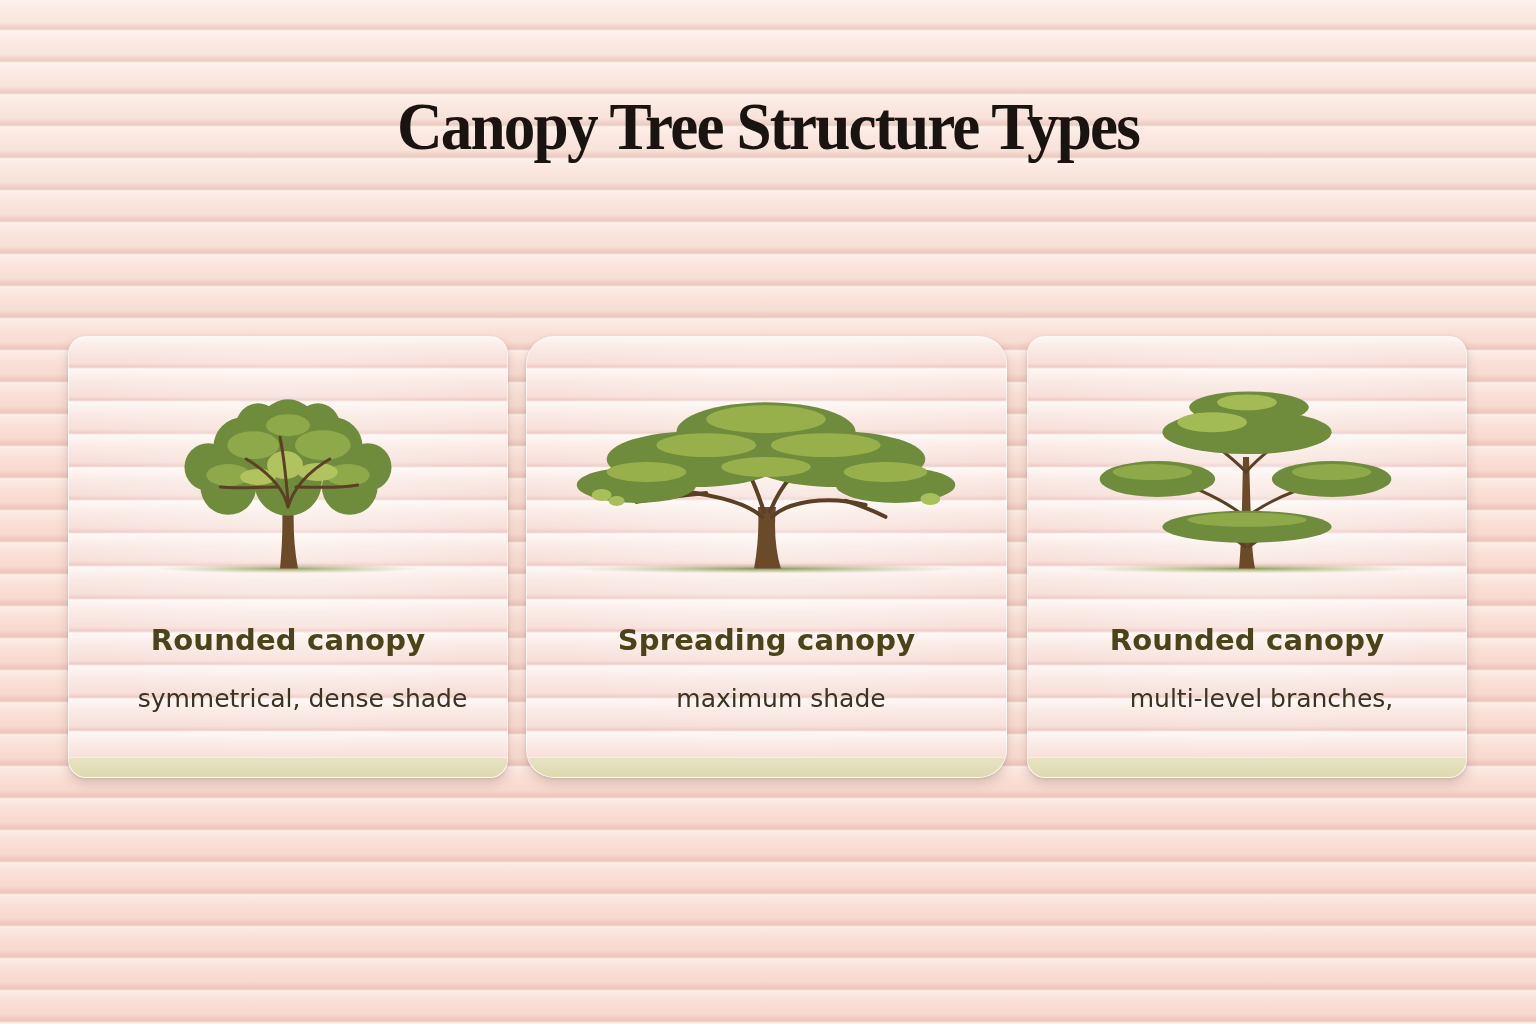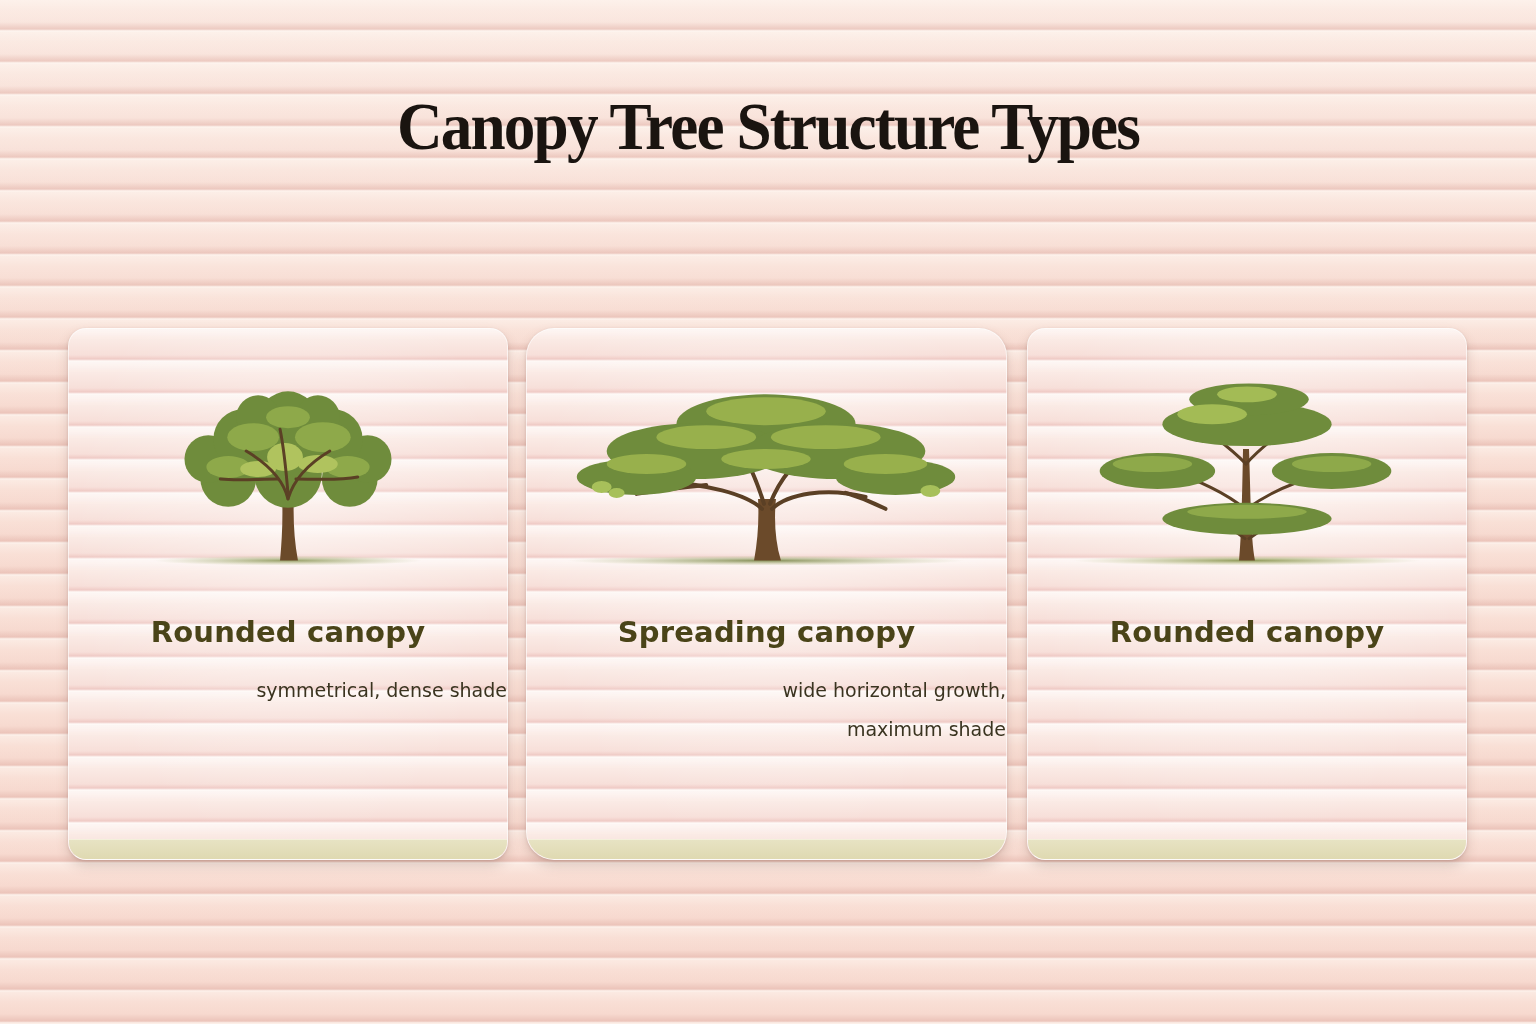--- a/index.html
+++ b/index.html
@@ -24,22 +24,22 @@
       text-align: center;
       font-family: "Liberation Serif", "DejaVu Serif", serif;
       font-size: 68px;
       letter-spacing: -2px;
       color: #1a1410;
       line-height: 1;
       transform: scaleX(0.93);
     }
     .card {
       position: absolute;
-      top: 328px;
-      height: 532px;
+      top: 336px;
+      height: 442px;
       border-radius: 18px;
       overflow: hidden;
       background-color: #f9e6e0;
       background-image:
         repeating-linear-gradient(180deg,
           rgba(255,252,250,0.75) 0px,
           rgba(252,238,234,0.35) 12px,
           rgba(244,210,204,0.35) 26px,
           rgba(232,180,176,0.55) 30px,
           rgba(255,252,250,0.9) 32px,
@@ -66,23 +66,23 @@
       position: absolute; left: 0; right: 0; top: 611px; top: 286px;
       text-align: center;
       font-family: "DejaVu Sans", sans-serif;
       font-weight: bold;
       font-size: 29px;
       color: #4a4418;
       letter-spacing: 0.2px;
     }
     .card .desc {
       position: absolute; left: 0; right: 0; top: 342px;
-      text-align: right;
+      text-align: center;
       font-family: "DejaVu Sans", sans-serif;
-      font-size: 19px;
+      font-size: 25px;
       line-height: 39px;
       color: #3a3420;
       padding-left: 29px;
     }
     .card .desc span { display: block; }
     #card-1 { left: 68px; width: 440px; }
     #card-2 { left: 526px; width: 481px; border-radius: 28px; }
     #card-3 { left: 1027px; width: 440px; }
   </style>
 </head>
@@ -177,21 +177,20 @@
       </g>
       <g fill="#a7c05a">
         <ellipse cx="75" cy="118" rx="10" ry="6"></ellipse>
         <ellipse cx="90" cy="124" rx="8" ry="5"></ellipse>
         <ellipse cx="405" cy="122" rx="10" ry="6"></ellipse>
       </g>
     </svg>
   </div>
   <div class="heading">Spreading canopy</div>
   <div class="desc">
-    <span>wide horizontal growth,</span>
     <span>maximum shade</span>
   </div>
   <div class="band"></div>
 </div>
 
 <div class="card" id="card-3">
   <div class="art">
     <svg width="440" height="200" viewBox="0 0 440 200">
       <defs>
         <radialGradient id="g3" cx="50%" cy="50%" r="50%">
@@ -231,15 +230,16 @@
       <g fill="#6f8c3c">
         <ellipse cx="220" cy="150" rx="85" ry="16"></ellipse>
       </g>
       <g fill="#8ea94a">
         <ellipse cx="220" cy="143" rx="60" ry="7"></ellipse>
       </g>
     </svg>
   </div>
   <div class="heading">Rounded canopy</div>
   <div class="desc">
+    <span>multi-level branches,</span>
   </div>
   <div class="band"></div>
 </div>
 
 </body></html>

